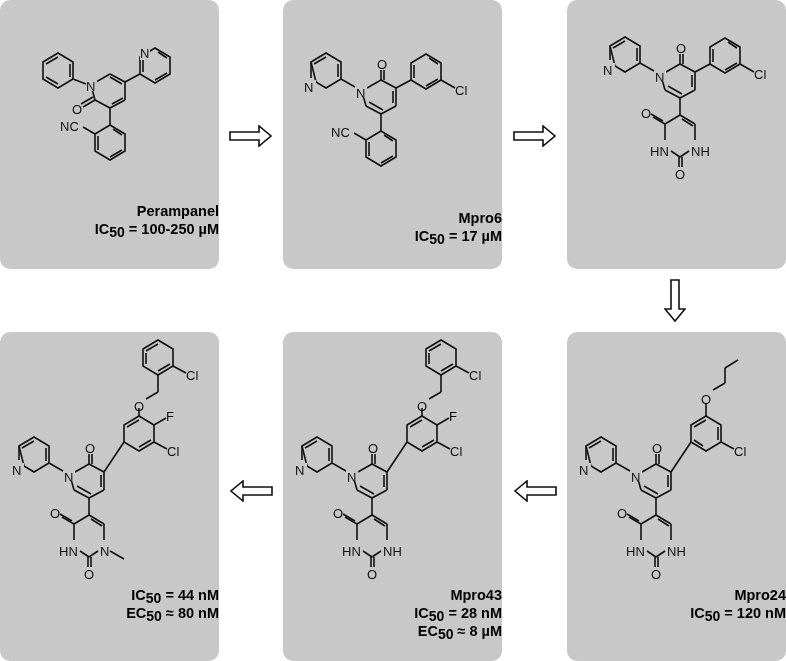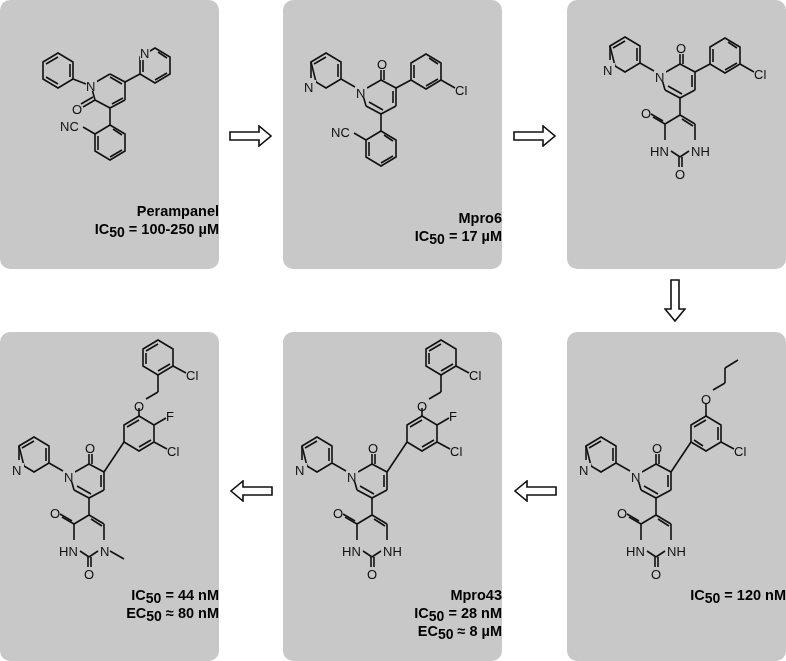--- a/index.html
+++ b/index.html
@@ -369,15 +369,16 @@
     <text x="12" y="143">N</text>
     <rect x="64" y="138" width="11" height="12" fill="#c8c8c8"></rect>
     <text x="64" y="150">N</text>
     <text x="85" y="121">O</text>
     <text x="50" y="186">O</text>
     <text x="59" y="224">HN</text>
     <text x="100" y="224">NH</text>
     <text x="84" y="247">O</text>
   </svg>
   <div class="label" style="top:254px;">
+    <div>Mpro24</div>
     <div><span>IC</span><sub>50</sub><span> = 120 nM</span></div>
   </div>
 </div>
 
 </body></html>

